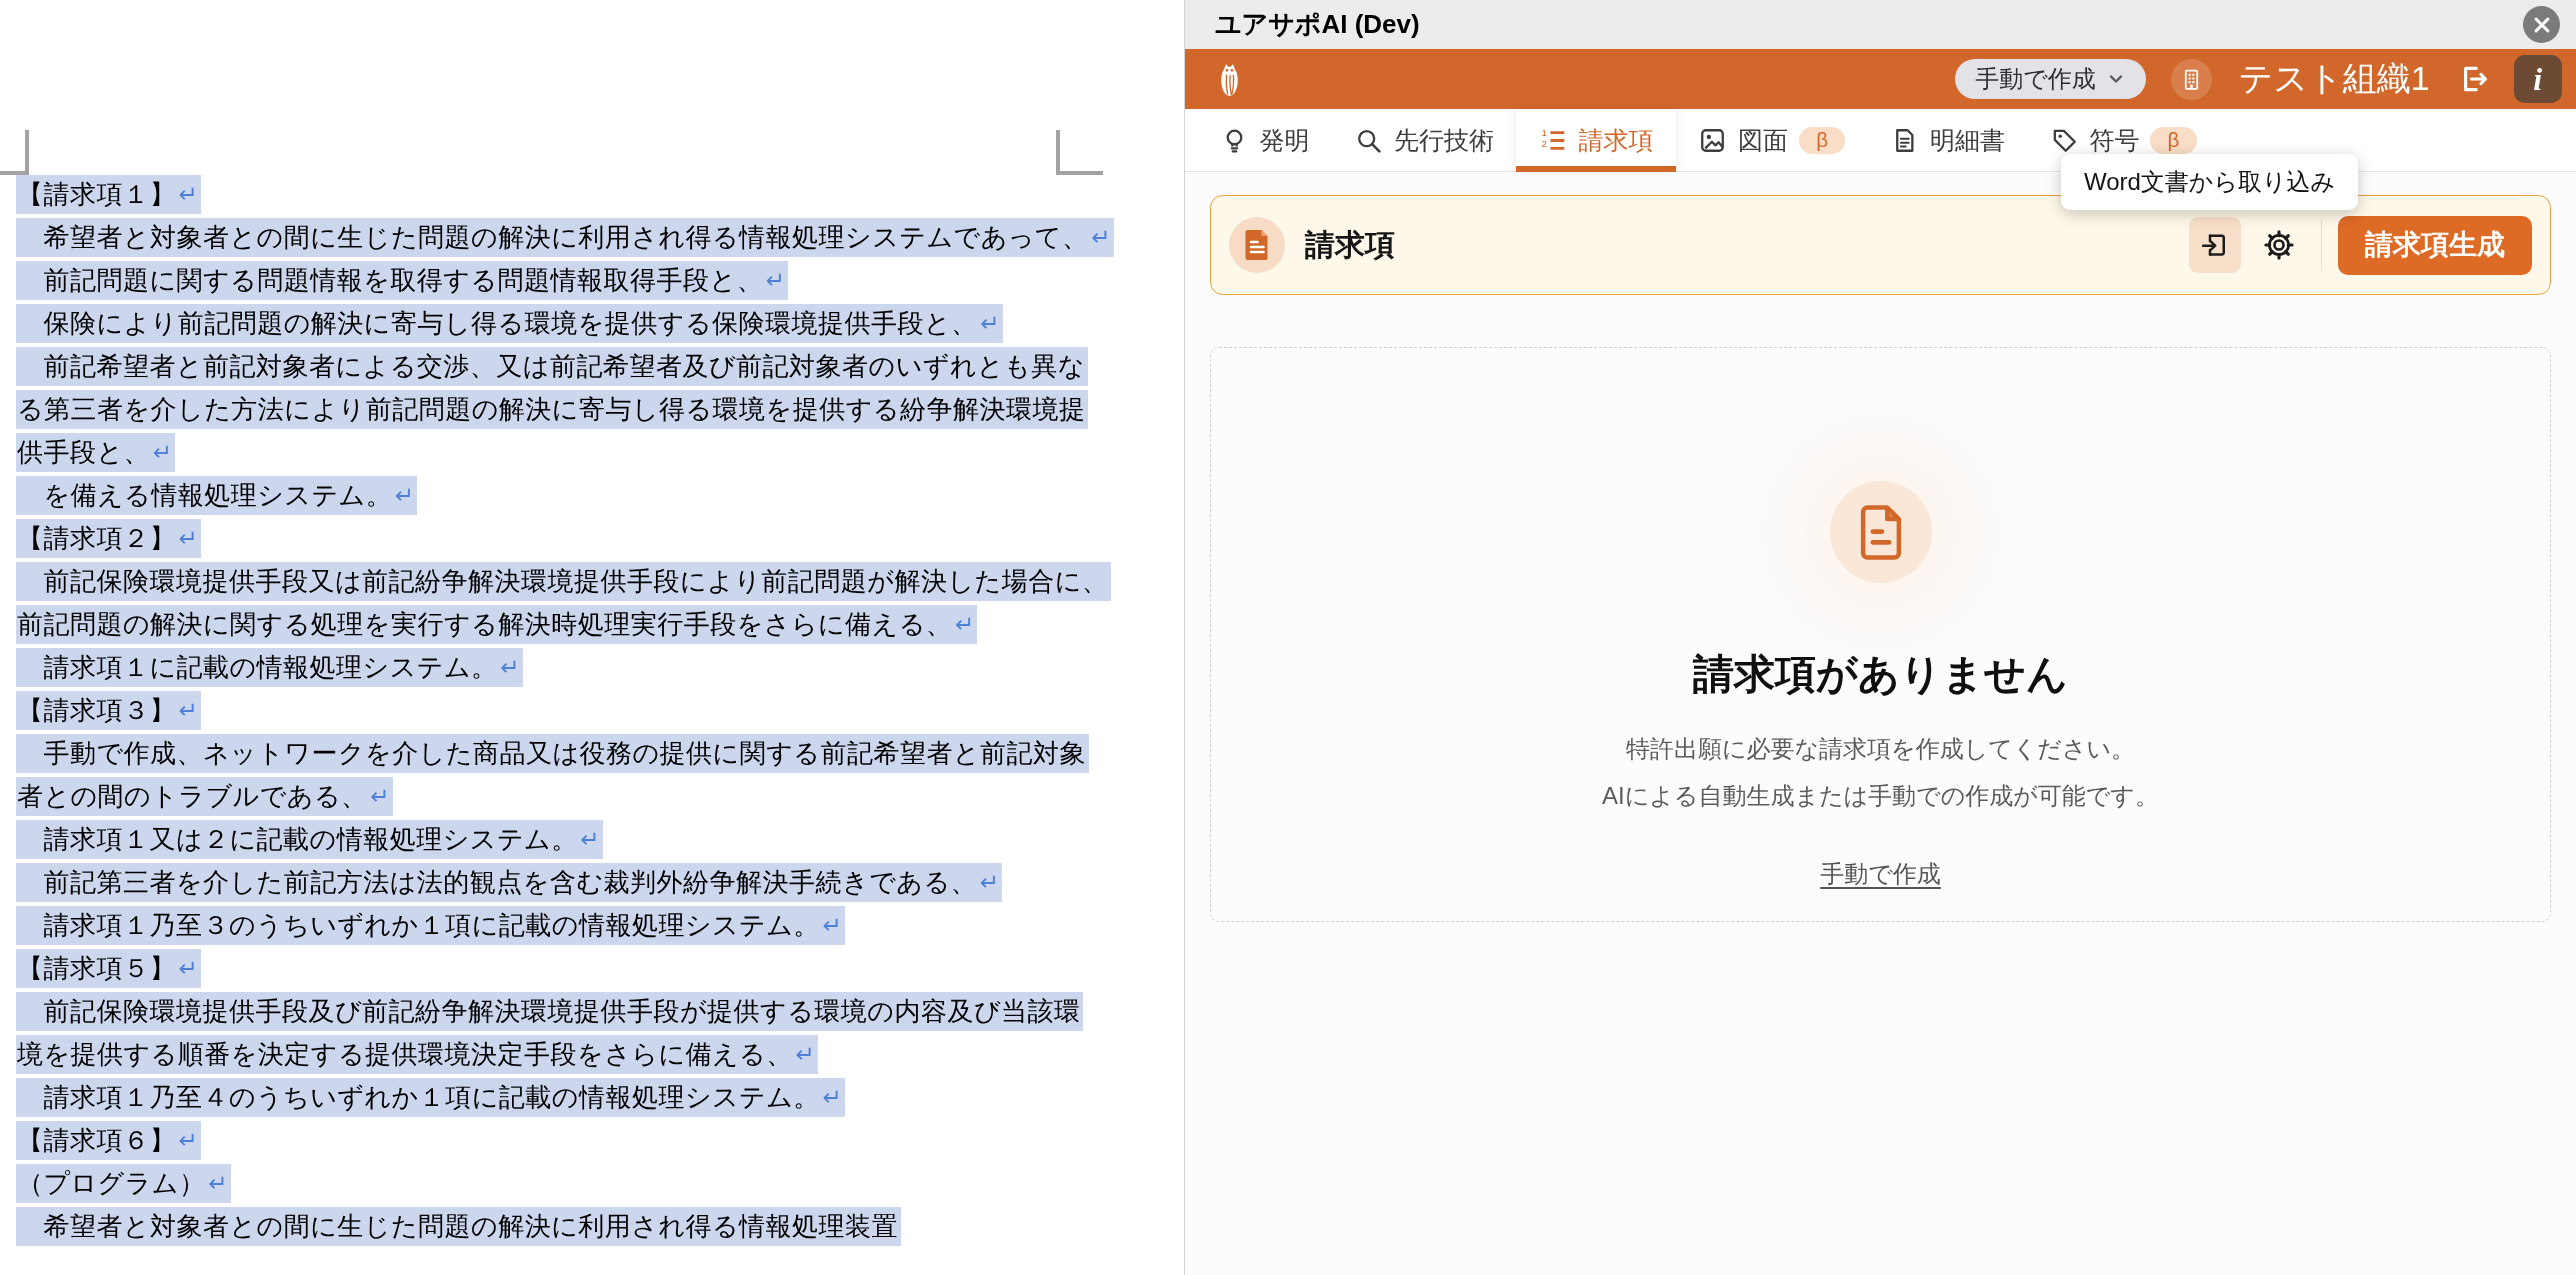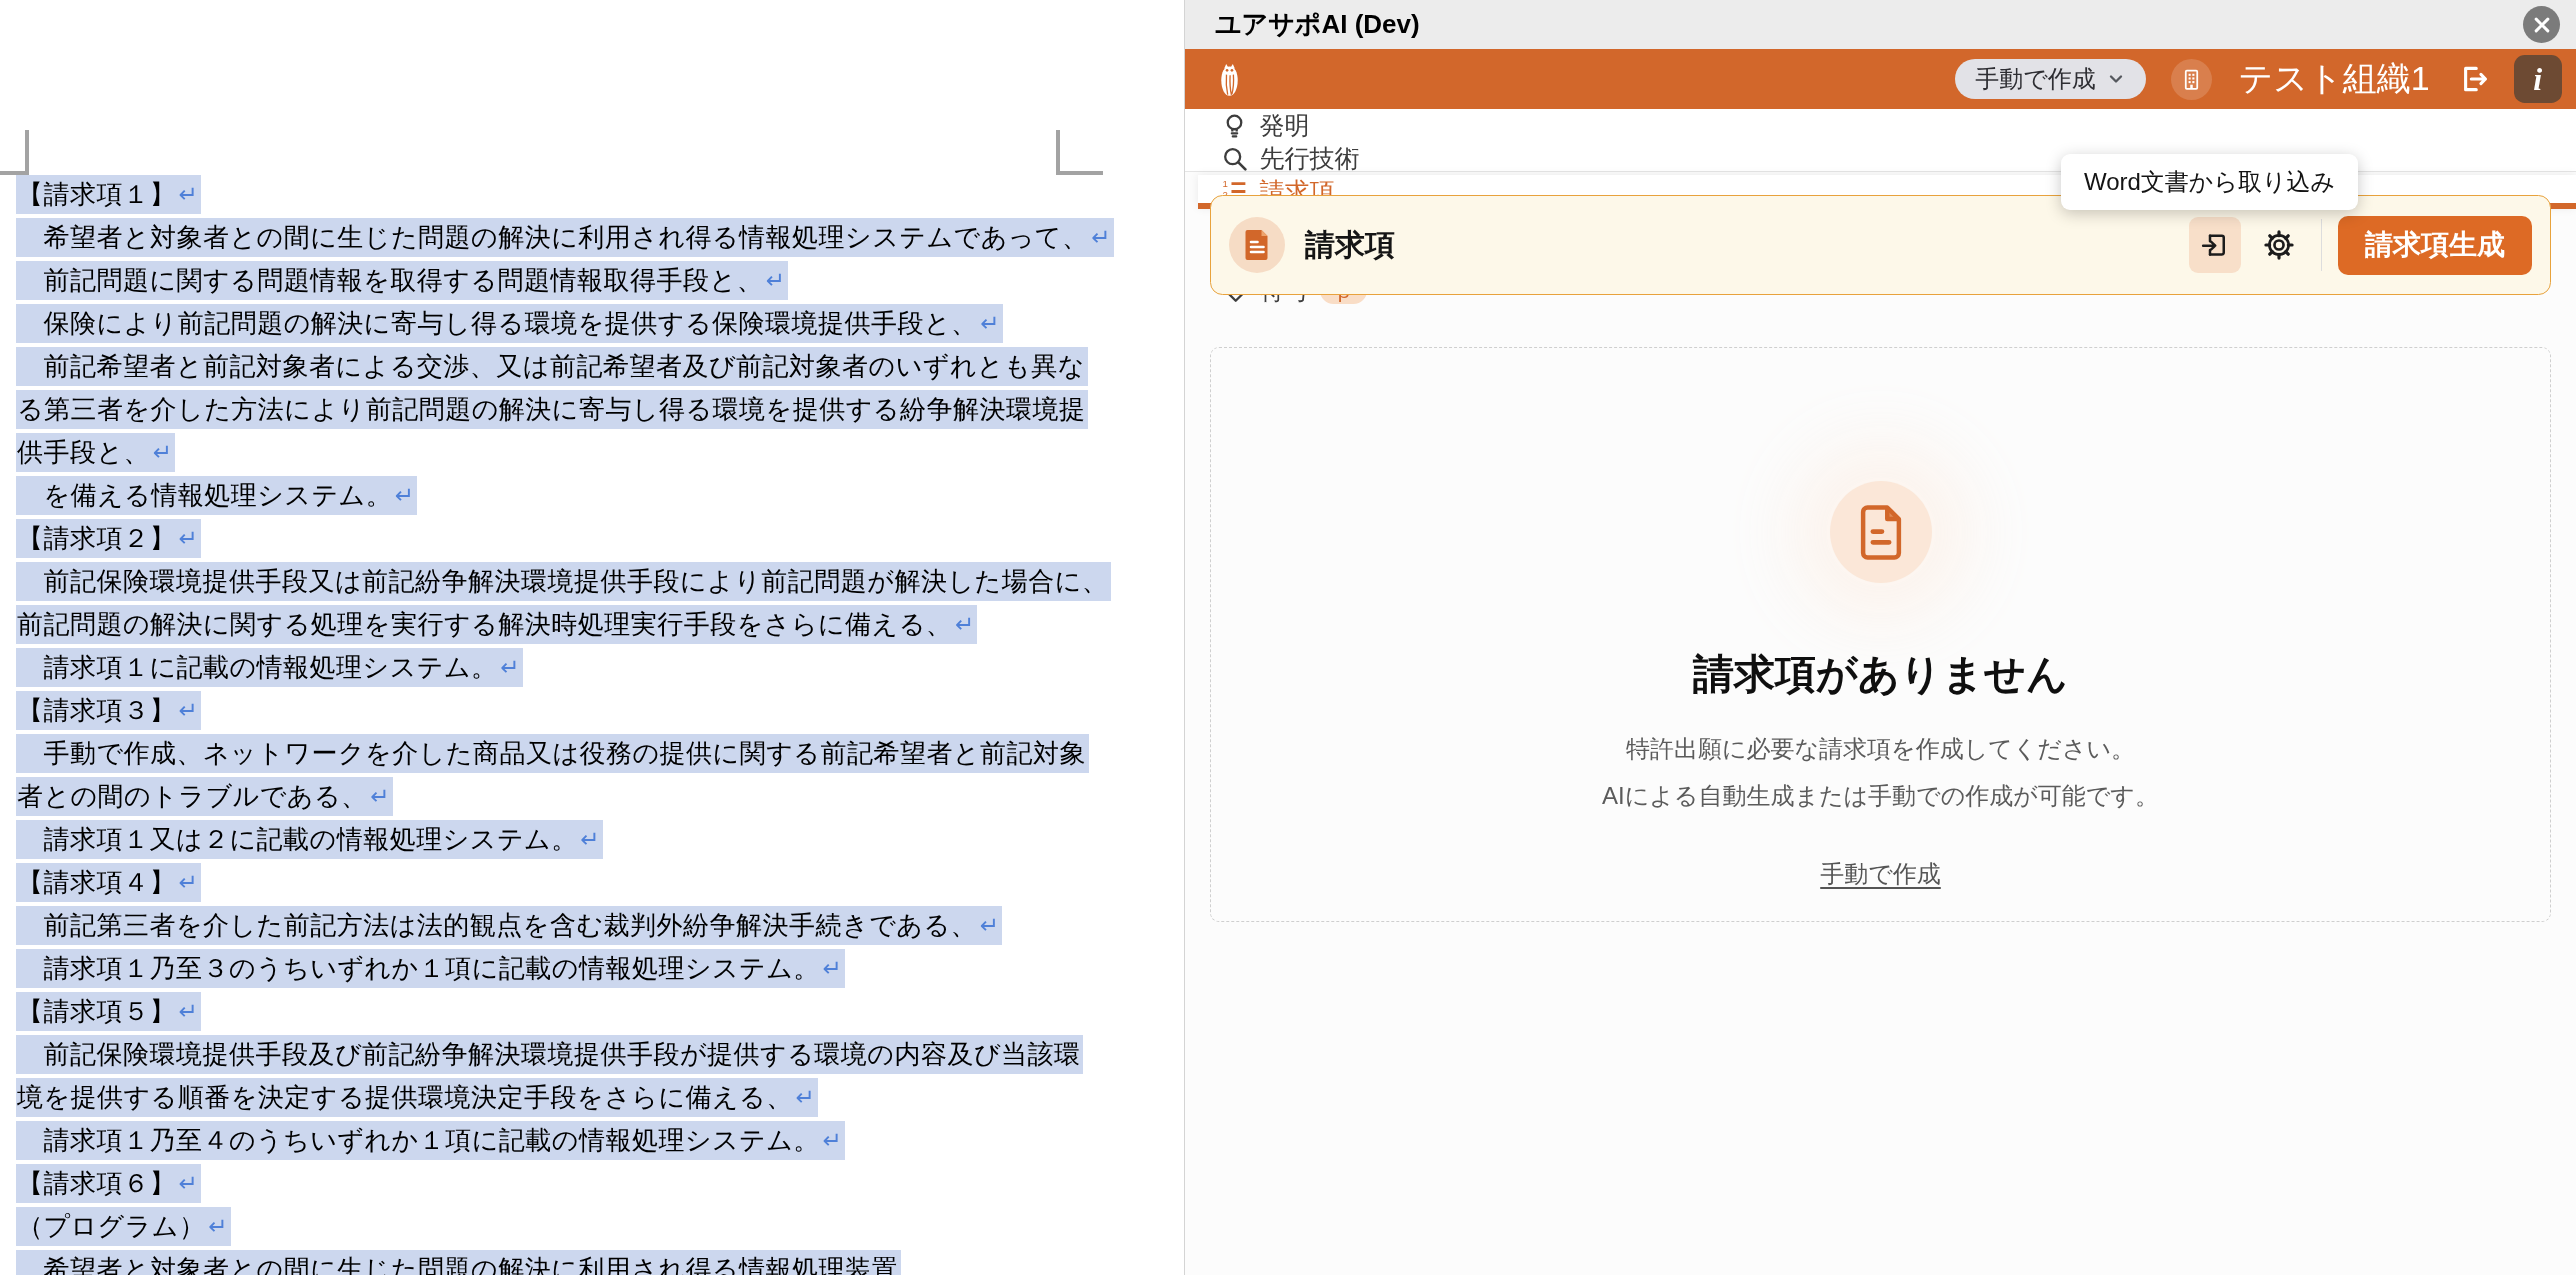--- a/index.html
+++ b/index.html
@@ -36,21 +36,21 @@
     padding:0 20px;font-size:24px;color:#2e2e33;cursor:pointer;}
   .org{display:flex;align-items:center;gap:26px;color:#ffffff;font-size:34px;}
   .org-icon{width:41px;height:41px;border-radius:50%;background:rgba(255,255,255,0.16);
     display:flex;align-items:center;justify-content:center;}
   .logout-btn{display:flex;align-items:center;justify-content:center;cursor:pointer;}
   .info-btn{width:48px;height:48px;border-radius:10.7px;background:#6d4a33;color:#ffffff;
     font-family:"Liberation Serif","DejaVu Serif",serif;font-style:italic;font-weight:bold;font-size:32px;
     display:flex;align-items:center;justify-content:center;cursor:pointer;}
   
   .tabbar{height:63px;background:#ffffff;display:flex;align-items:stretch;padding-left:12.5px;
-    border-bottom:0.9px solid #e5e5e5;box-sizing:border-box;flex-direction:column;}
+    border-bottom:0.9px solid #e5e5e5;box-sizing:border-box;}
   .tab{display:flex;align-items:center;gap:10.7px;padding:0 22.4px;font-size:25px;color:#3d3d3d;
     position:relative;cursor:pointer;}
   .tab svg{flex:none;}
   .tab.active{color:#d2672a;background:#ffffff;box-shadow:0 0 9px rgba(0,0,0,0.08);}
   .tab.active::after{content:"";position:absolute;left:0;right:0;bottom:-0.9px;height:6.3px;background:#d2672a;}
   .beta-badge{height:27px;min-width:36px;border-radius:13.4px;background:#f9ddc6;color:#d2672a;
     font-size:20.6px;display:flex;align-items:center;justify-content:center;padding:0 5.4px;}
   
   .panel-content{position:relative;padding:23px 25px;}
   .claims-card{height:100px;border:1.8px solid #e8a23c;border-radius:12.5px;background:#fdf8e9;
@@ -95,21 +95,20 @@
       <div class="doc-line"><span class="sel">供手段と、<span class="ret">↵</span></span></div>
       <div class="doc-line"><span class="sel">　を備える情報処理システム。<span class="ret">↵</span></span></div>
       <div class="doc-line"><span class="sel">【請求項２】<span class="ret">↵</span></span></div>
       <div class="doc-line"><span class="sel">　前記保険環境提供手段又は前記紛争解決環境提供手段により前記問題が解決した場合に、</span></div>
       <div class="doc-line"><span class="sel">前記問題の解決に関する処理を実行する解決時処理実行手段をさらに備える、<span class="ret">↵</span></span></div>
       <div class="doc-line"><span class="sel">　請求項１に記載の情報処理システム。<span class="ret">↵</span></span></div>
       <div class="doc-line"><span class="sel">【請求項３】<span class="ret">↵</span></span></div>
       <div class="doc-line"><span class="sel">　手動で作成、ネットワークを介した商品又は役務の提供に関する前記希望者と前記対象</span></div>
       <div class="doc-line"><span class="sel">者との間のトラブルである、<span class="ret">↵</span></span></div>
       <div class="doc-line"><span class="sel">　請求項１又は２に記載の情報処理システム。<span class="ret">↵</span></span></div>
-      <div class="doc-line"><span class="sel">【請求項４】<span class="ret">↵</span></span></div>
       <div class="doc-line"><span class="sel">　前記第三者を介した前記方法は法的観点を含む裁判外紛争解決手続きである、<span class="ret">↵</span></span></div>
       <div class="doc-line"><span class="sel">　請求項１乃至３のうちいずれか１項に記載の情報処理システム。<span class="ret">↵</span></span></div>
       <div class="doc-line"><span class="sel">【請求項５】<span class="ret">↵</span></span></div>
       <div class="doc-line"><span class="sel">　前記保険環境提供手段及び前記紛争解決環境提供手段が提供する環境の内容及び当該環</span></div>
       <div class="doc-line"><span class="sel">境を提供する順番を決定する提供環境決定手段をさらに備える、<span class="ret">↵</span></span></div>
       <div class="doc-line"><span class="sel">　請求項１乃至４のうちいずれか１項に記載の情報処理システム。<span class="ret">↵</span></span></div>
       <div class="doc-line"><span class="sel">【請求項６】<span class="ret">↵</span></span></div>
       <div class="doc-line"><span class="sel">（プログラム）<span class="ret">↵</span></span></div>
       <div class="doc-line"><span class="sel">　希望者と対象者との間に生じた問題の解決に利用され得る情報処理装置</span></div>
     </div>

